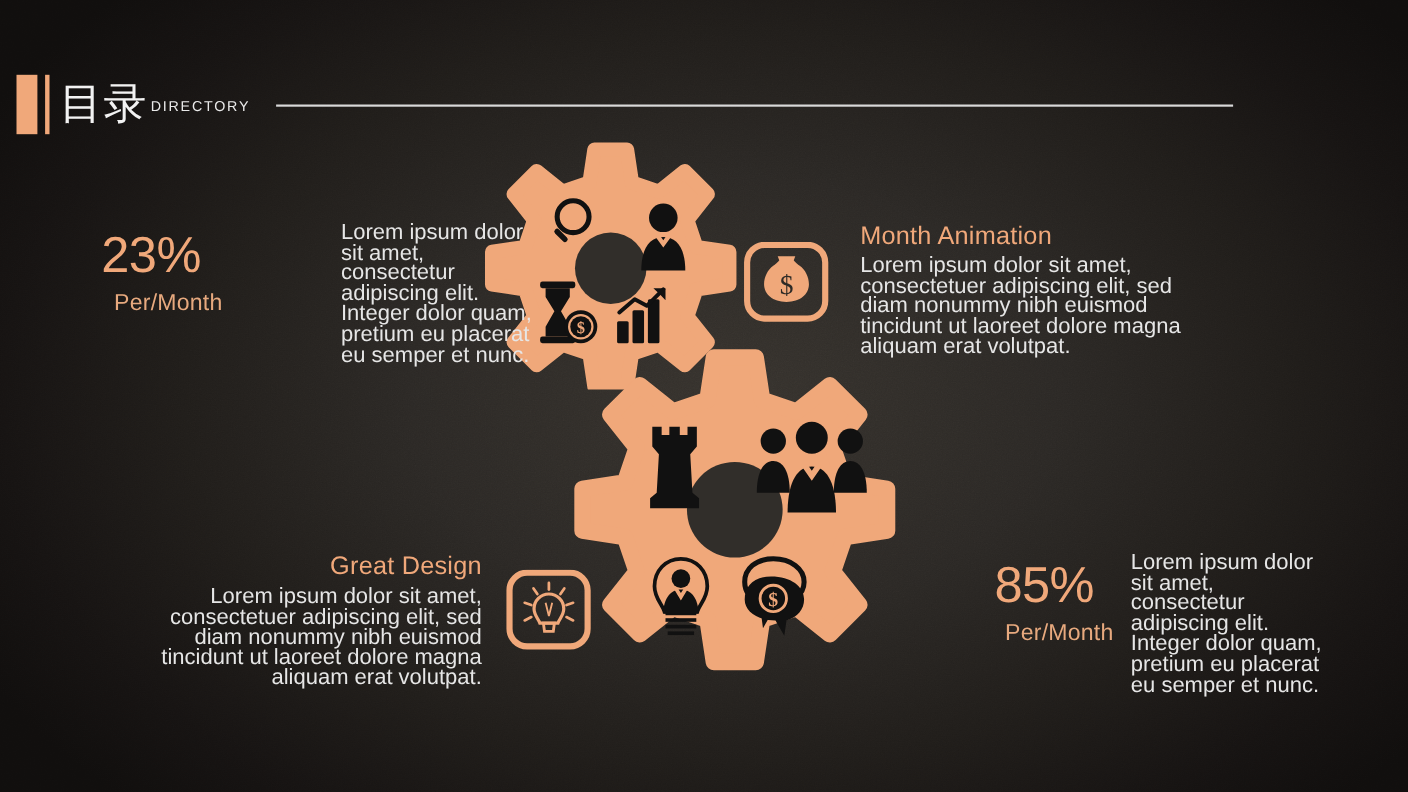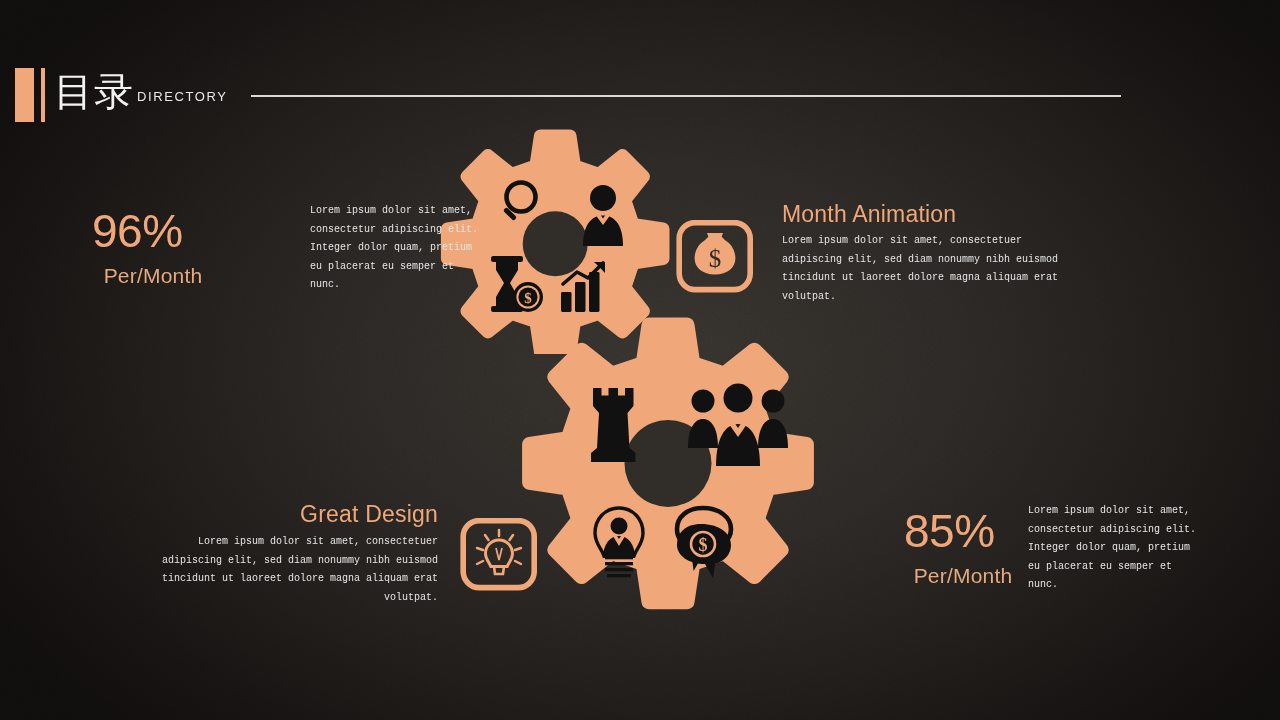--- a/index.html
+++ b/index.html
@@ -27,21 +27,21 @@
   .bar-wide{
     position:absolute; left:15px; top:0; width:19px; height:54px;
     background:#f0a87a;
   }
   .bar-thin{
     position:absolute; left:41px; top:0; width:4px; height:54px;
     background:#f0a87a;
   }
   #cn-title{
     position:absolute; left:54px; top:0px;
-    font-family:Liberation Mono, monospace;
+    font-family:Liberation Serif, serif;
     font-size:39px; line-height:54px; color:#f2f2f2; font-weight:400;
     letter-spacing:1px;
   }
   #en-title{
     position:absolute; left:137px; top:0;
     font-size:13px; line-height:58px; color:#e9e9e9; font-weight:400;
     letter-spacing:1.6px;
   }
   #header-rule{
     position:absolute; left:251px; top:27px; width:870px; height:2px;
@@ -53,21 +53,21 @@
   
   .stat-pct{
     font-size:46px; color:#f0a87a; font-weight:400; line-height:1.0;
     letter-spacing:-0.5px;
   }
   .stat-sub{
     font-size:21px; color:#e7a97e; font-weight:400;
     line-height:1.5; letter-spacing:.2px;
   }
   .body-txt{
-    font-size:10px; color:#e6e6e6; line-height:18.6px; font-weight:400;font-family:Liberation Mono, monospace;
+    font-size:20px; color:#e6e6e6; line-height:18.6px; font-weight:400;
   }
   .head-txt{
     font-size:23px; color:#f0a87a; font-weight:400; line-height:1.25;
     letter-spacing:.2px;
   }
 
   
   #block-90{ position:absolute; left:88px; top:202px; width:320px; height:120px; }
   #block-90 .num{ position:absolute; left:4px; top:6px; }
   #block-90 .sub{ position:absolute; left:0px; top:58px; width:130px; text-align:center;}
@@ -255,21 +255,21 @@
     <g transform="translate(172,198)">
       <path d="M28 2 C44 2 56 11 56 23 C56 35 44 44 28 44 L28 44 L20 58 L18 43 C8 39 2 32 2 23 C2 11 12 2 28 2 Z" fill="none" stroke="#111111" stroke-width="4.6"></path>
       <path d="M26 18 C44 18 56 27 56 39 C56 48 50 55 40 58 L38 72 L30 58 C14 58 2 50 2 39 C2 27 10 18 26 18 Z" fill="#111111"></path>
       <circle cx="28" cy="38" r="15" fill="#111111"></circle>
       <circle cx="28" cy="38" r="12" fill="none" stroke="#f0a87a" stroke-width="2.6"></circle>
       <text x="28" y="44.6" font-family="'Liberation Serif',serif" font-size="18" font-weight="bold" fill="#f0a87a" text-anchor="middle">$</text>
     </g>
   </svg>
 
   <div id="block-90">
-    <div class="stat-pct num">96%</div>
+    <div class="stat-pct num">23%</div>
     <div class="stat-sub sub">Per/Month</div>
     <div class="body-txt para">Lorem ipsum dolor sit amet, consectetur adipiscing elit. Integer dolor quam, pretium eu placerat eu semper et nunc.</div>
   </div>
 
   <div id="block-cool">
     <svg class="icon-box" viewBox="0 0 78 73">
       <rect x="3.2" y="2.6" width="71" height="67" rx="16" ry="16" fill="none" stroke="#f0a87a" stroke-width="5.6"></rect>
       <path d="M32.5 16.5 C30 19.5 27 21.5 27 21.5 C22 25 18.6 31.5 18.6 38.5 C18.6 47.5 26.5 54.5 39 54.5
                C51.5 54.5 59.4 47.5 59.4 38.5 C59.4 31.5 56 25 51 21.5 C51 21.5 48 19.5 45.5 16.5 Z" fill="#f0a87a"></path>
       <path d="M31 13 L47 13 L44.5 19.5 L33.5 19.5 Z" fill="#f0a87a"></path>

